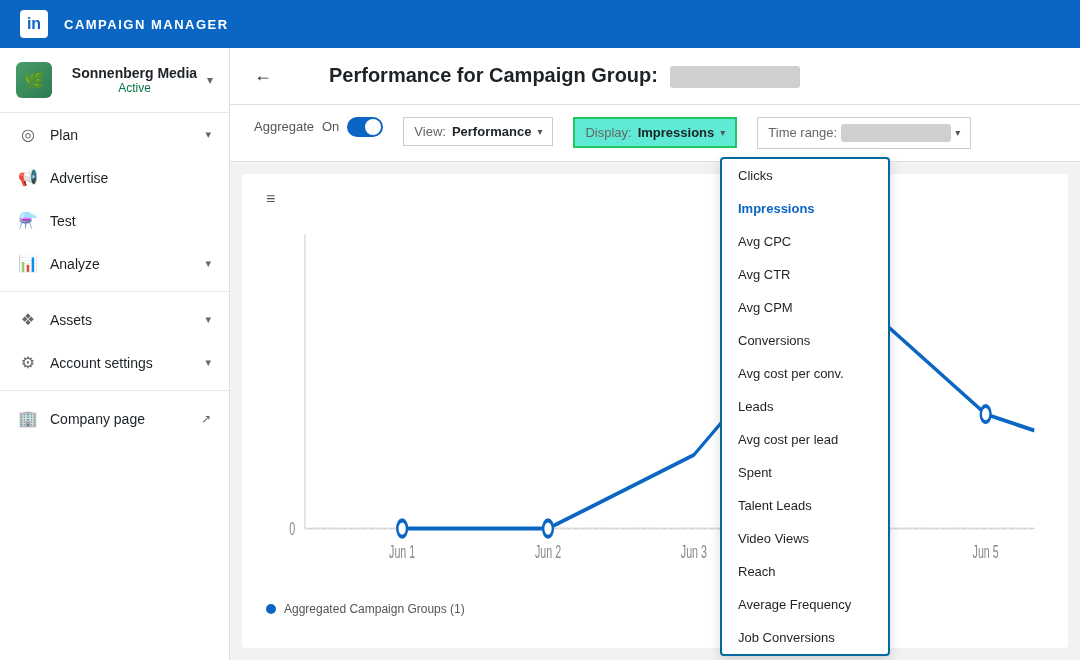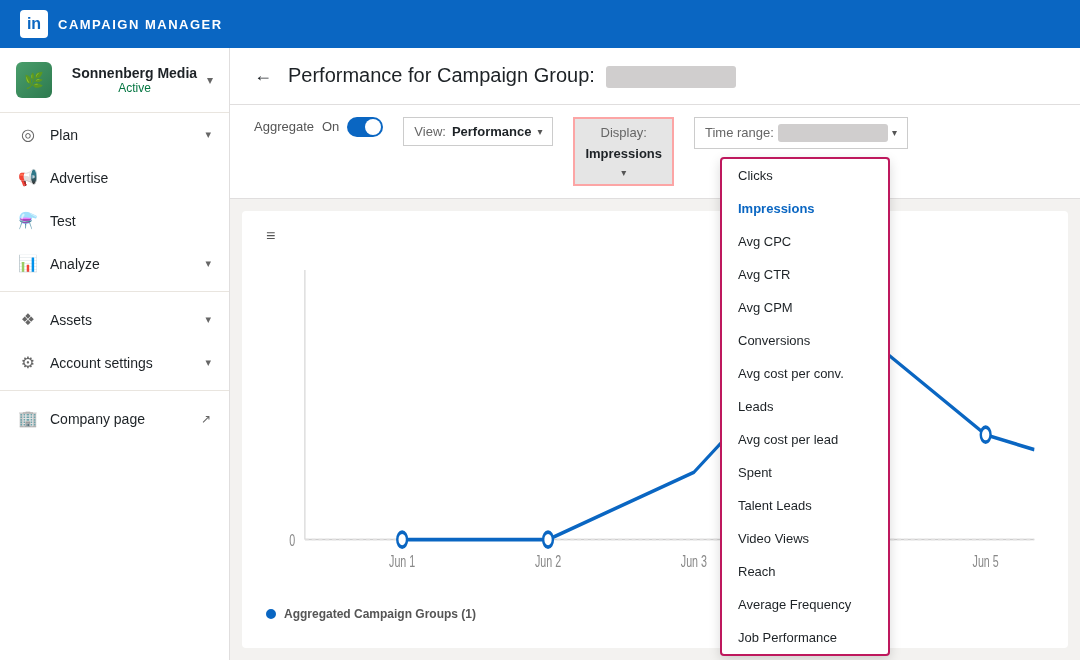--- a/index.html
+++ b/index.html
@@ -5,21 +5,21 @@
     * { box-sizing: border-box; margin: 0; padding: 0; }
     body { font-family: -apple-system, BlinkMacSystemFont, 'Segoe UI', Arial, sans-serif; font-size: 14px; background: #f3f2f0; overflow: hidden; width: 1080px; height: 660px; }
 
     
     .top-nav {
       background: #0a66c2;
       height: 48px;
       display: flex;
       align-items: center;
       padding: 0 20px;
-      gap: 10px;
+      gap: 16px;
     }
     .li-logo {
       width: 28px; height: 28px;
       background: white;
       border-radius: 4px;
       display: flex; align-items: center; justify-content: center;
       font-weight: 900; font-size: 16px; color: #0a66c2;
     }
     .top-nav-title {
       color: white; font-size: 13px; font-weight: 600; letter-spacing: 1.5px; text-transform: uppercase;
@@ -91,21 +91,21 @@
       padding: 16px 24px;
       border-bottom: 1px solid #e0dede;
       display: flex;
       align-items: center;
       gap: 16px;
     }
     .back-arrow {
       font-size: 18px; color: #1d2226; cursor: pointer;
     }
     .page-title {
-      font-size: 20px; font-weight: 400; color: #1d2226;
+      font-size: 20px; font-weight: 700; color: #1d2226; margin-left: 41px;
     }
     .title-placeholder {
       display: inline-block;
       width: 130px; height: 22px;
       background: #d0cece; border-radius: 3px;
       vertical-align: middle; margin-left: 6px;
     }
 
     
     .controls-bar {
@@ -136,38 +136,37 @@
     }
     .view-control, .display-control, .timerange-control {
       display: flex; align-items: center; gap: 6px;
       font-size: 13px; color: #1d2226; cursor: pointer;
       padding: 6px 10px;
       border: 1px solid #ccc;
       border-radius: 0;
       background: white;
     }
     .display-control {
-      border: 2px solid #fca5a5;
-      background: #e5e5e5;
-      flex-direction: column;
+      border: 2px solid #22c55e;
+      background: #5eead4;
     }
     .control-label { color: #666; font-weight: 400; }
     .control-value { font-weight: 700; }
     .control-arrow { font-size: 10px; color: #555; }
     .timerange-control { gap: 4px; }
     .timerange-placeholder { width: 110px; height: 18px; background: #d0cece; border-radius: 3px; }
 
     
     .dropdown-menu {
       position: absolute;
       top: 52px;
       left: 490px;
       width: 170px;
       background: white;
-      border: 2px solid #be185d;
+      border: 2px solid #0369a1;
       border-radius: 4px;
       z-index: 100;
       box-shadow: 0 4px 12px rgba(0,0,0,0.15);
     }
     .dropdown-item {
       padding: 9px 16px;
       font-size: 13px;
       color: #1d2226;
       cursor: pointer;
     }
@@ -184,21 +183,20 @@
       overflow: hidden;
     }
     .chart-menu-icon { font-size: 16px; color: #555; cursor: pointer; margin-bottom: 10px; }
     .chart-svg-container { width: 100%; height: 85%; position: relative; }
 
     
     .chart-legend {
       display: flex; align-items: center; gap: 8px;
       font-size: 12px; color: #555;
       margin-top: 8px;
-      font-weight: bold;
     }
     .legend-dot {
       width: 10px; height: 10px; border-radius: 50%;
       background: #0a66c2; border: 2px solid #0a66c2;
       display: inline-block;
     }
 
     
     ::-webkit-scrollbar { width: 4px; }
     ::-webkit-scrollbar-track { background: #f0f0f0; }
@@ -355,21 +353,21 @@
         <div class="dropdown-item">
           <span>Video Views</span>
         </div>
         <div class="dropdown-item">
           <span>Reach</span>
         </div>
         <div class="dropdown-item">
           <span>Average Frequency</span>
         </div>
         <div class="dropdown-item">
-          <span>Job Performance</span>
+          <span>Job Conversions</span>
         </div>
       </div>
     </div>
 
     <div class="chart-area">
       <div class="chart-menu-icon">≡</div>
 
       <div class="chart-svg-container">
         <svg width="100%" height="100%" viewBox="0 0 800 230" preserveAspectRatio="none">
 

